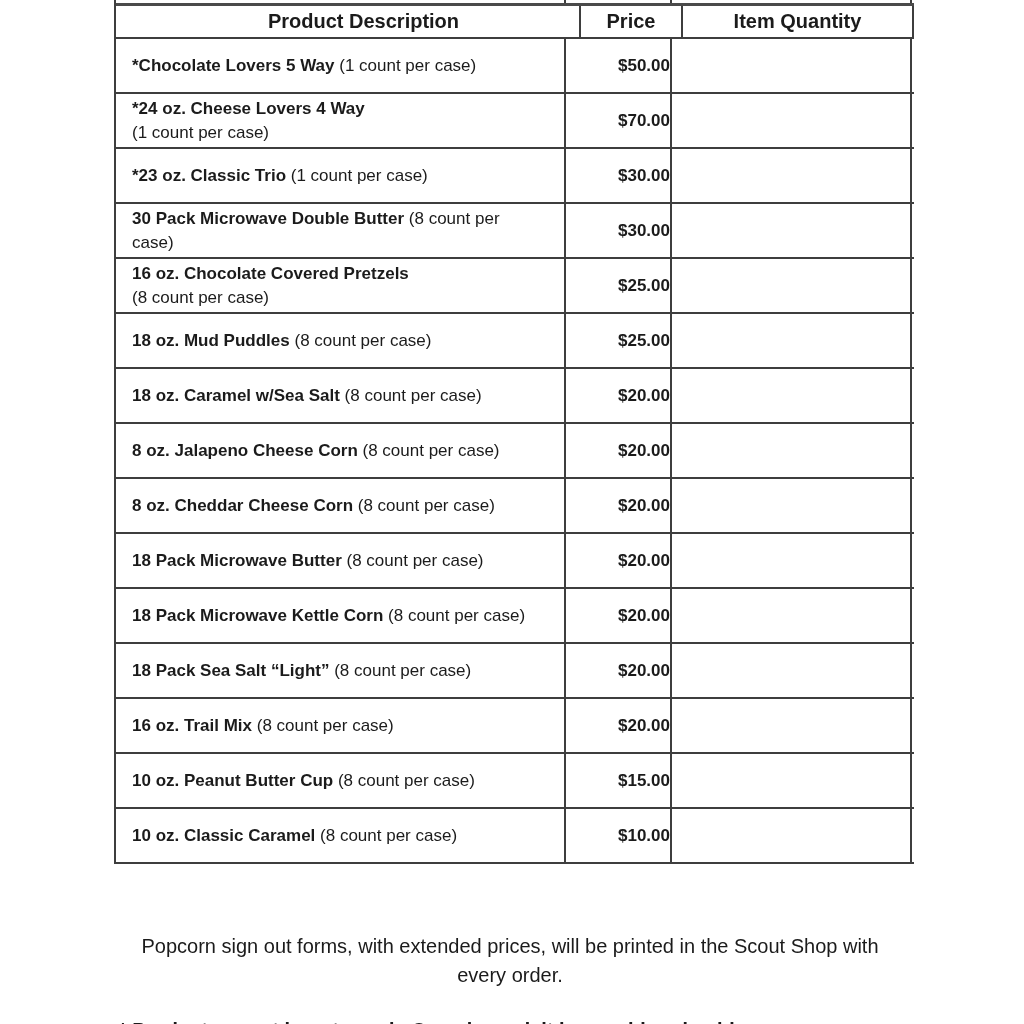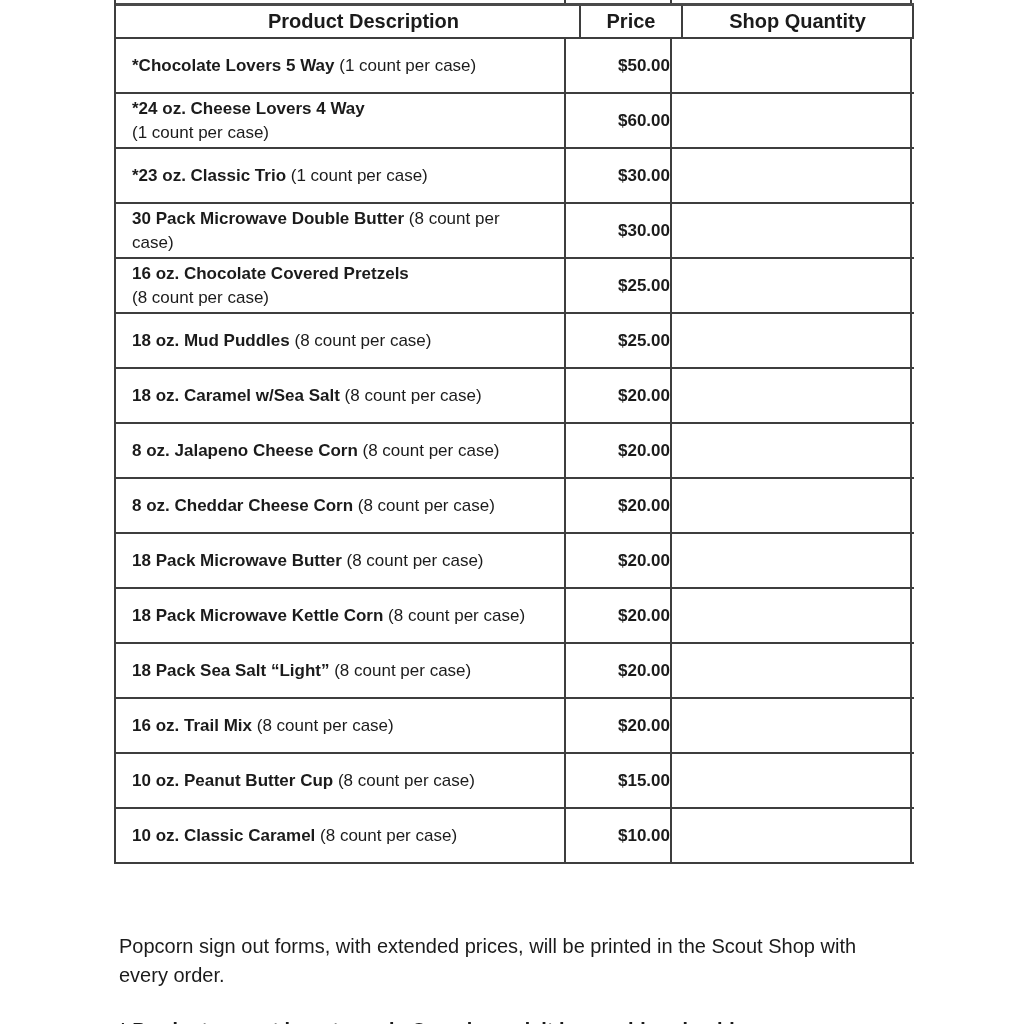--- a/index.html
+++ b/index.html
@@ -66,20 +66,21 @@
     font-weight:bold;
   }
   .qty{align-items:center;}
   
   .shop-note{
     position:absolute;
     left:119px; top:912px;
     width:782px;
     font-size:20px;
     line-height:29px;
+    text-align:center;
   }
   .footnote{
     position:absolute;
     left:119px; top:999px;
     width:800px;
     font-size:20px;
     font-weight:bold;
     white-space:pre-wrap;
   }
 </style>
@@ -90,37 +91,37 @@
 
   <div class="row fragment-row">
     <div class="cell c1"></div>
     <div class="cell c2"></div>
     <div class="cell c3"></div>
   </div>
 
   <div class="row header-row">
     <div class="cell c1 header-cell">Product Description</div>
     <div class="cell c2 header-cell">Price</div>
-    <div class="cell c3 header-cell">Shop Quantity</div>
+    <div class="cell c3 header-cell">Item Quantity</div>
   </div>
 
   <div id="table-body">
       <div class="row data-row">
         <div class="cell c1 desc">
           <div class="line"><span class="b">*Chocolate Lovers 5 Way</span><span> (1 count per case)</span></div>
         </div>
         <div class="cell c2 price">$50.00</div>
         <div class="cell c3 qty"></div>
       </div>
       <div class="row data-row">
         <div class="cell c1 desc">
           <div class="line"><span class="b">*24 oz. Cheese Lovers 4 Way</span></div>
           <div class="line">(1 count per case)</div>
         </div>
-        <div class="cell c2 price">$60.00</div>
+        <div class="cell c2 price">$70.00</div>
         <div class="cell c3 qty"></div>
       </div>
       <div class="row data-row">
         <div class="cell c1 desc">
           <div class="line"><span class="b">*23 oz. Classic Trio</span><span> (1 count per case)</span></div>
         </div>
         <div class="cell c2 price">$30.00</div>
         <div class="cell c3 qty"></div>
       </div>
       <div class="row data-row">

